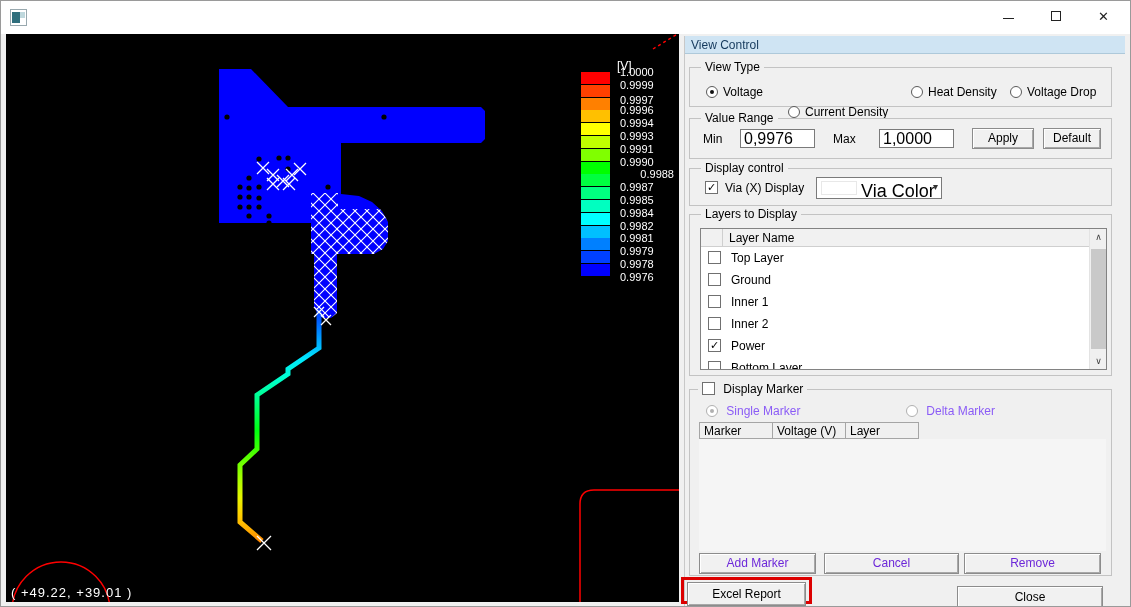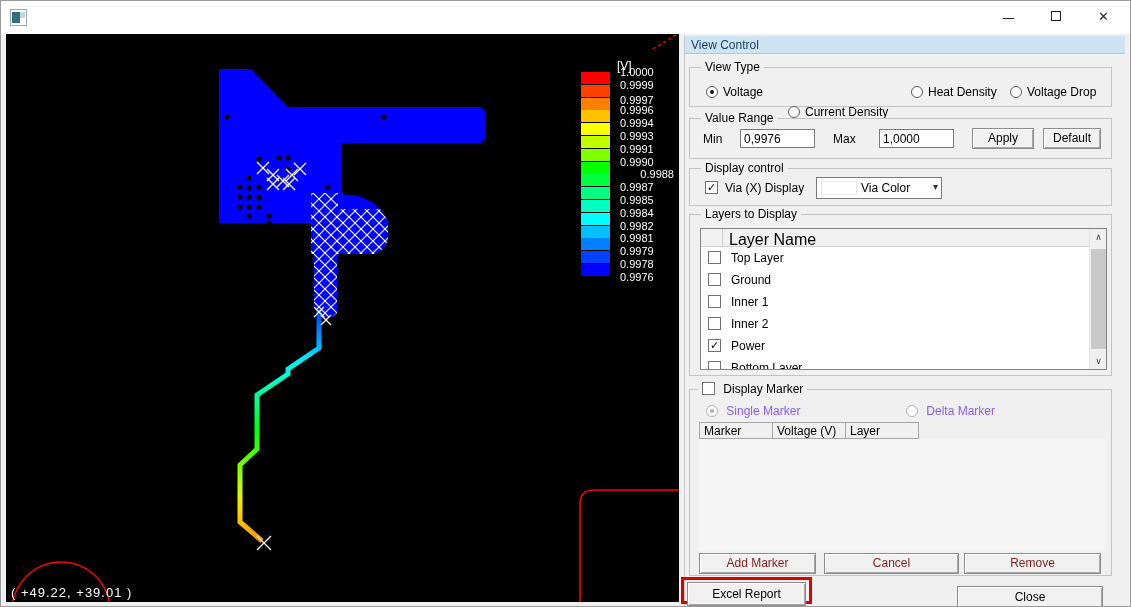--- a/index.html
+++ b/index.html
@@ -31,33 +31,33 @@
   .legend{position:absolute;top:-8px;left:11px;background:#f0f0f0;padding:0 4px;font-size:12px;color:#000;white-space:nowrap;}
   .radio{display:inline-block;width:12px;height:12px;border:1px solid #5a5a5a;border-radius:50%;background:#fff;position:relative;vertical-align:-2px;}
   .radio.sel::after{content:"";position:absolute;left:3px;top:3px;width:4px;height:4px;border-radius:50%;background:#111;}
   .radio.dis{border-color:#b0b0b0;}
   .radio.dis::after{background:#b0b0b0;}
   .ropt{position:absolute;top:17px;font-size:12px;white-space:nowrap;}
   .ropt .rl{margin-left:5px;}
   .cb{display:inline-block;width:13px;height:13px;border:1px solid #707070;background:#fff;font-family:"DejaVu Sans",sans-serif;font-size:11px;line-height:11px;text-align:center;color:#000;vertical-align:-2px;}
   .lbl{font-size:12px;color:#000;}
   .dim{color:#8b5cf6;}
-  .tin{position:absolute;height:19px;border:1px solid #7a7a7a;background:#fff;font-size:12px;padding:0 3px;}
+  .tin{position:absolute;height:19px;border:1px solid #7a7a7a;background:#fff;font-size:16px;padding:0 3px;}
   .btn{position:absolute;background:#f1f1f1;border:1px solid #8c8c8c;box-shadow:inset 1px 1px 0 #ffffff, inset -1px -1px 0 #a8a8a8;font-size:12px;text-align:center;color:#000;}
-  .btn.disabled{color:#7f1d1d;}
+  .btn.disabled{color:#6d28d9;}
   
   #viacombo{position:absolute;left:130px;top:141px;width:126px;height:22px;border:1px solid #7a7a7a;background:#fff;}
   #viaswatch{position:absolute;left:4px;top:3px;width:36px;height:14px;background:#ffffff;border:1px solid #e8e8e8;}
-  #viacombo .vtxt{position:absolute;left:44px;top:3px;font-size:12px;}
+  #viacombo .vtxt{position:absolute;left:44px;top:3px;font-size:18px;}
   #viacombo .varrow{position:absolute;right:3px;top:3px;font-size:10px;color:#333;font-family:"DejaVu Sans",sans-serif;}
   
   #layerlist{position:absolute;left:14px;top:191px;width:407px;height:142px;border:1px solid #828282;background:#fff;overflow:hidden;}
   #llhdr{position:absolute;left:0;top:0;width:390px;height:18px;background:#f1f1f1;border-bottom:1px solid #cfcfcf;}
   #llhdr .c0{position:absolute;left:0;top:0;width:22px;height:18px;border-right:1px solid #cfcfcf;}
-  #llhdr .c1{position:absolute;left:28px;top:2px;font-size:16px;}
+  #llhdr .c1{position:absolute;left:28px;top:2px;font-size:12px;}
   .lrow{position:absolute;left:0;width:390px;height:22px;}
   .lrow .cb{position:absolute;left:7px;top:4px;}
   .lrow .lbl{position:absolute;left:30px;top:4px;}
   #llsb{position:absolute;right:0;top:0;width:17px;height:140px;background:#f0f0f0;border-left:1px solid #e3e3e3;}
   .sbarrow{position:absolute;left:0;width:17px;height:16px;text-align:center;font-size:9px;line-height:16px;color:#404040;font-family:"DejaVu Sans",sans-serif;}
   #llthumb{position:absolute;left:1px;top:20px;width:15px;height:100px;background:#c9c9c9;}
   
   #mklegend{position:absolute;top:-8px;left:8px;background:#f0f0f0;padding:0 4px;white-space:nowrap;}
   #mktable{position:absolute;left:14px;top:386px;height:17px;}
   .mth{position:absolute;top:0;height:17px;background:#f0f0f0;border:1px solid #a5a5a5;font-size:12px;padding:1px 0 0 4px;}

